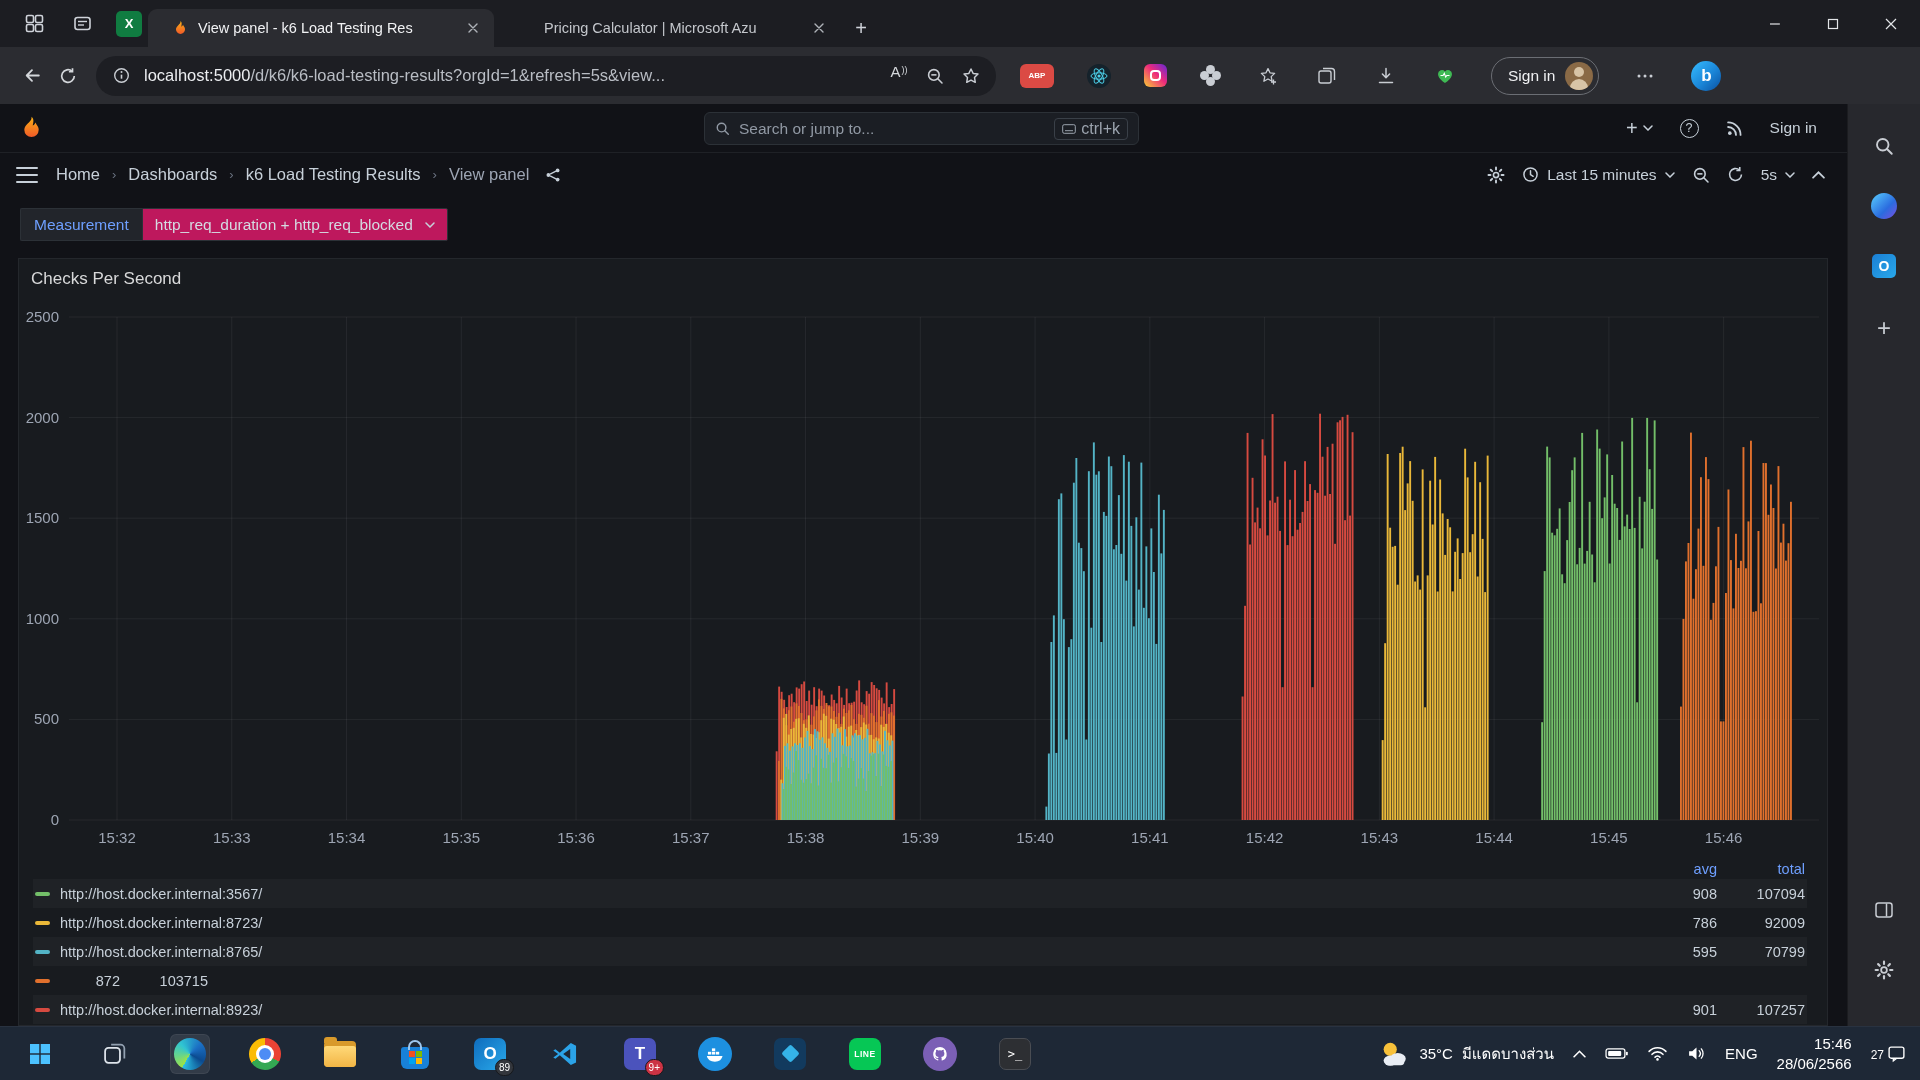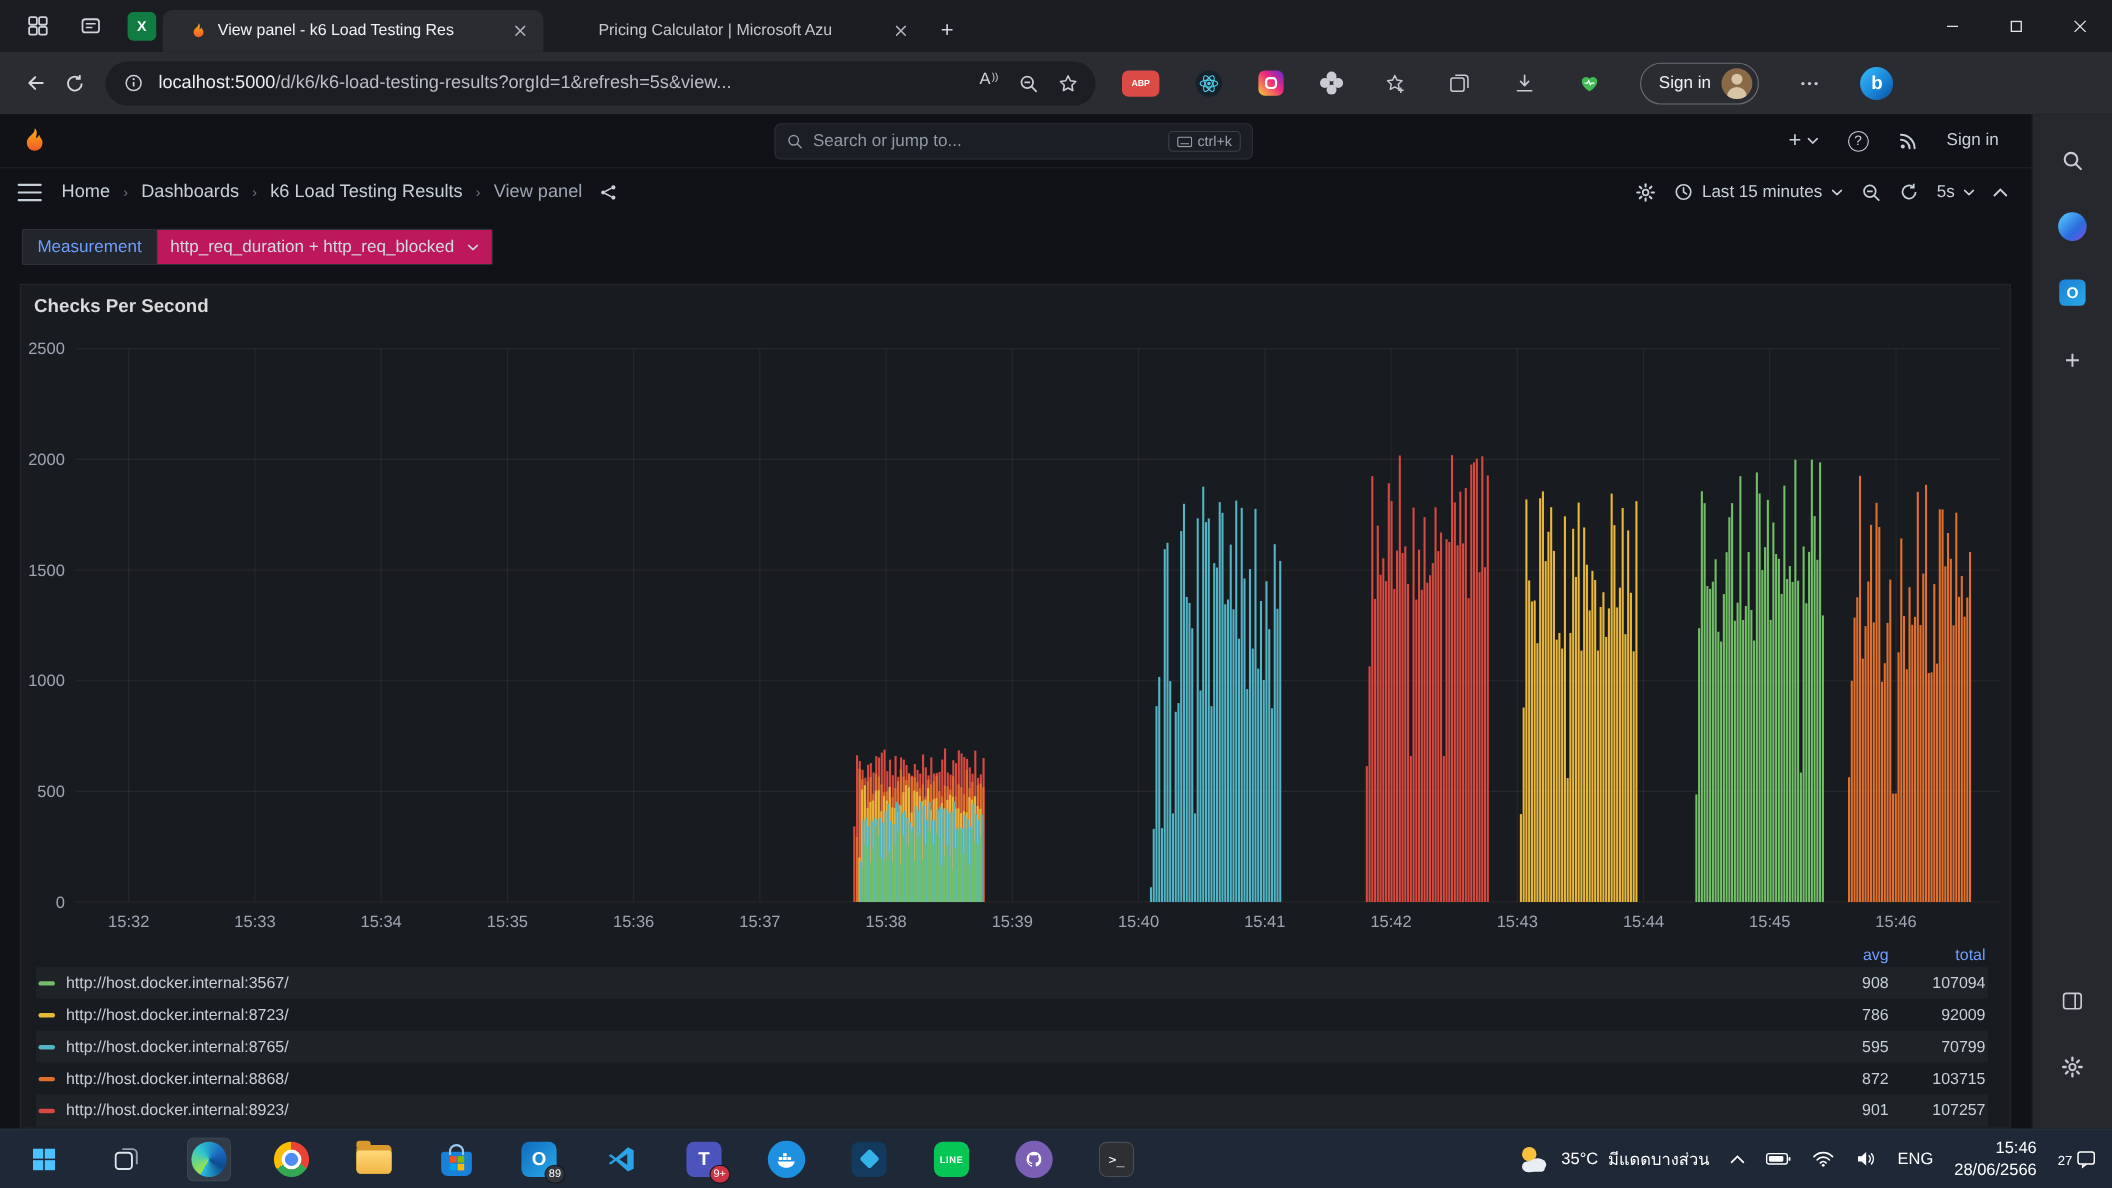--- a/index.html
+++ b/index.html
@@ -52,39 +52,39 @@
 .esidebar{width:73px;background:#27282d;border-left:1px solid #1b1c20;position:relative;color:#c9cdd3}
 .esb{position:absolute;left:50%;transform:translateX(-50%);width:40px;height:40px;border-radius:8px;display:flex;align-items:center;justify-content:center}
 .copilot{width:26px;height:26px;border-radius:50%;background:linear-gradient(135deg,#5ad0ff,#2b6cdf 60%,#7a4fe0)}
 .olk{width:24px;height:24px;border-radius:5px;background:linear-gradient(135deg,#1b7fd4,#28a8ea);color:#fff;font-weight:bold;font-size:14px;display:flex;align-items:center;justify-content:center}
 
 
 .gtop{height:49px;border-bottom:1px solid #1f2126;position:relative;display:flex;align-items:center;color:#c7d0d9}
 .glogo{margin-left:18px;width:27px;height:27px}
 .gsearch{position:absolute;left:704px;top:8px;width:435px;height:33px;background:#1b1e24;border:1px solid #2c3137;border-radius:6px;display:flex;align-items:center;padding:0 10px;gap:9px;color:#9199a4;font-size:15.5px}
 .gsearch .ph{flex:1}
-.kbd{border:1px solid #3a4048;border-radius:4px;padding:1px 7px;font-size:13px;color:#9ba3ae;display:flex;align-items:center;gap:5px}
+.kbd{border:1px solid #3a4048;border-radius:4px;padding:1px 7px;font-size:16px;color:#9ba3ae;display:flex;align-items:center;gap:5px}
 .gtop-right{margin-left:auto;display:flex;align-items:center;gap:27px;padding-right:30px;font-size:15.5px}
 .gib{display:flex;align-items:center;gap:5px;color:#c7d0d9}
 .qmark{width:19px;height:19px;border:1.5px solid #c7d0d9;border-radius:50%;font-size:12.5px;display:flex;align-items:center;justify-content:center}
 .gcrumbs{height:43px;display:flex;align-items:center;padding:0 22px 0 16px;gap:10px;color:#c7d0d9;font-size:16.5px}
 .burger{width:22px;height:16px;display:flex;flex-direction:column;justify-content:space-between;margin-right:8px}
 .burger i{height:2px;background:#c7d0d9;border-radius:1px}
 .crumb{white-space:nowrap}
 .crumb.current{color:#9da5b3}
 .csep{color:#6a7280;font-size:13px;margin:0 2px}
 .gc-right{margin-left:auto;display:flex;align-items:center;gap:17px}
 .range{display:flex;align-items:center;gap:8px;font-size:15.5px}
 .gvars{height:34px;margin:12px 0 0 20px;display:flex;align-items:flex-start}
 .varlabel{height:33px;display:flex;align-items:center;padding:0 13px;background:#22252b;border:1px solid #2c3137;border-right:none;border-radius:2px 0 0 2px;color:#6e9fff;font-size:15.5px}
 .varvalue{height:33px;display:flex;align-items:center;gap:12px;padding:0 12px;background:#be185d;border:1px solid #2c3137;border-radius:0 2px 2px 0;color:#d5dbe2;font-size:15.5px}
 
 
 .panel{position:absolute;top:154px;left:18px;right:19px;bottom:0;background:#181b1f;border:1px solid #24272c}
-.ptitle{padding:10px 0 0 12px;font-size:17px;font-weight:700;color:#d8d9da}
+.ptitle{padding:10px 0 0 12px;font-size:17px;font-weight:400;color:#d8d9da}
 #chart-svg{position:absolute;top:38px;left:0;width:1807px;height:556px}
 #chart-svg text{font-family:"Liberation Sans",sans-serif}
 .legend{position:absolute;top:600px;left:14px;right:20px;bottom:0;font-size:14.5px;color:#c7d0d9}
 .lrow{display:flex;align-items:center;height:29px;padding:0 2px}
 .lrow.zebra{background:rgba(204,204,220,0.045)}
 .lhead{height:20px;display:flex;align-items:center;color:#6e9fff;padding:0 2px}
 .lsw{width:15px;height:4px;border-radius:2px;flex:none}
 .lname{flex:1;margin-left:10px;white-space:nowrap;overflow:hidden}
 .lavg{width:70px;text-align:right}
 .ltotal{width:88px;text-align:right}
@@ -961,21 +961,20 @@
             <span class="ltotal">92009</span>
           </div>
           <div class="lrow zebra">
             <span class="lsw" style="background: rgb(83, 180, 198);"></span>
             <span class="lname">http://host.docker.internal:8765/</span>
             <span class="lavg">595</span>
             <span class="ltotal">70799</span>
           </div>
           <div class="lrow">
             <span class="lsw" style="background: rgb(224, 112, 45);"></span>
-            <span class="lname">http://host.docker.internal:8868/</span>
             <span class="lavg">872</span>
             <span class="ltotal">103715</span>
           </div>
           <div class="lrow zebra">
             <span class="lsw" style="background: rgb(214, 74, 64);"></span>
             <span class="lname">http://host.docker.internal:8923/</span>
             <span class="lavg">901</span>
             <span class="ltotal">107257</span>
           </div>
         </div>

